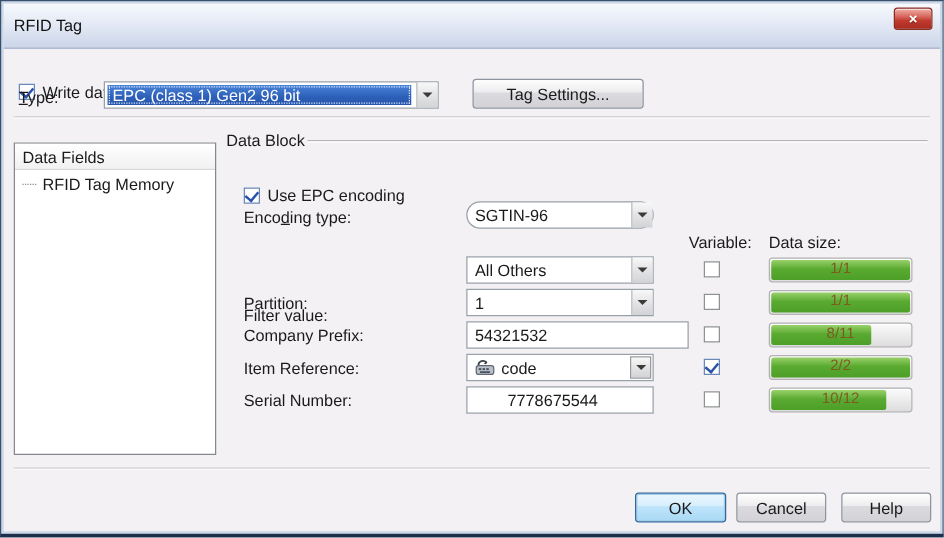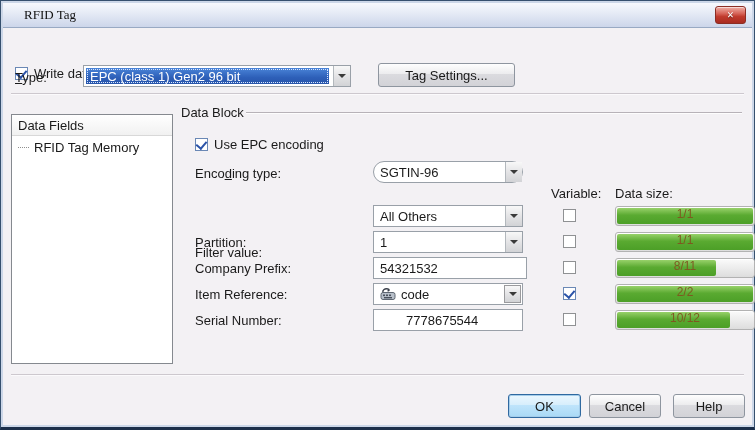--- a/index.html
+++ b/index.html
@@ -7,24 +7,24 @@
   body { font-family:"Liberation Sans", sans-serif; font-size:13px; color:#1a1a1a; }
 
   .window{
     position:relative; width:755px; height:430px; background:#f3f1f4;
     border:1px solid #36506e; border-bottom:3px solid #1c2f4a;
     box-shadow: inset 0 0 0 2px #ccd7e8;
   }
 
   
   .titlebar{
-    position:absolute; left:2px; right:2px; top:2px; height:25px;
+    position:absolute; left:2px; right:2px; top:2px; height:36px;
     background:linear-gradient(#f7f9fd,#e2e8f4 50%,#ccd6ea);
     border-bottom:1px solid #98a9c3;
-    display:flex; align-items:center; padding-left:21px;font-family:Liberation Serif, serif;
+    display:flex; align-items:center; padding-left:8px;
   }
   .title-text{ font-size:13px; color:#111; }
   .close-btn{
     position:absolute; right:6px; top:3px; width:31px; height:18px;
     border:1px solid #8c2d24; border-radius:3px;
     background:linear-gradient(#efb0a6,#d7655a 40%,#c03a2d 60%,#a92c21);
     box-shadow: inset 0 1px 0 rgba(255,255,255,.55);
     display:flex; align-items:center; justify-content:center;
     color:#fff; font-weight:bold; font-size:12px; line-height:1;
     text-shadow:0 1px 1px rgba(0,0,0,.45); cursor:default;
@@ -83,21 +83,21 @@
 
   
   .grp-title{ position:absolute; left:178px; top:104px; }
   .grp-line{ position:absolute; left:243px; right:10px; top:111px; height:2px;
              border-top:1px solid #b7b2b8; border-bottom:1px solid #fdfdfd; }
 
   .hdiv{ position:absolute; left:8px; right:8px; height:2px;
          border-top:1px solid #cdc8ce; border-bottom:1px solid #fbfafc; }
 
   
-  .bar{ position:absolute; width:140px; height:20px; border:1px solid #b2b2b2; border-radius:3px;
+  .bar{ position:absolute; width:115px; height:20px; border:1px solid #b2b2b2; border-radius:3px;
         background:linear-gradient(#fbfbfb,#dddddd); box-shadow:inset 0 1px 0 #fff; }
   .bar .fill{ position:absolute; left:1px; top:1px; bottom:1px;
         background:linear-gradient(#98d16a,#5aaa31 45%,#4c9f27); border-radius:2px; }
   .bar .lbl{ position:absolute; left:0; right:0; top:0px; text-align:center;
         font-size:12px; color:#7d5a20; }
 
   .lbl-abs{ position:absolute; white-space:nowrap; }
   .key{ text-decoration:underline; }
 
   .kb-icon{ margin-right:4px; flex:0 0 auto; }
@@ -141,21 +141,21 @@
       </div>
       <div class="tree-item">
         <span class="tree-dots"></span>
         <span>RFID Tag Memory</span>
       </div>
     </div>
 
     <span class="grp-title" style="top:76px;">Data Block</span>
     <div class="grp-line" style="top:83px;"></div>
 
-    <div class="cb-row" style="left:192px; top:108px;">
+    <div class="cb-row" style="left:192px; top:120px;">
       <span class="cb checked"></span>
       <span>Use EPC encoding</span>
     </div>
 
     <span class="lbl-abs" style="left:192px; top:137px;"><span>Enco</span><span class="key">d</span><span>ing type:</span></span>
     <div class="combo" style="left:370px; top:132px; width:150px;border-radius:11px;">
       <div class="txt">SGTIN-96</div>
       <div class="dbtn">
           <span class="arrow"></span>
         </div>
@@ -184,21 +184,21 @@
           <span class="arrow"></span>
         </div>
     </div>
     <span class="cb" style="position:absolute; left:560px; top:206px;"></span>
     <div class="bar" style="left:612px; top:203px;">
       <div class="fill" style="width: calc(100% - 2px);"></div>
       <div class="lbl">1/1</div>
     </div>
 
     <span class="lbl-abs" style="left:192px; top:232px;">Company Prefix:</span>
-    <div class="tinput" style="left:370px; top:228px; width:154px;">
+    <div class="tinput" style="left:370px; top:228px; width:178px;">
       <span>54321532</span>
     </div>
     <span class="cb" style="position:absolute; left:560px; top:232px;"></span>
     <div class="bar" style="left:612px; top:229px;">
       <div class="fill" style="width: calc(73% - 2px);"></div>
       <div class="lbl">8/11</div>
     </div>
 
     <span class="lbl-abs" style="left:192px; top:258px;">Item Reference:</span>
     <div class="combo" style="left:370px; top:254px; width:150px;">

